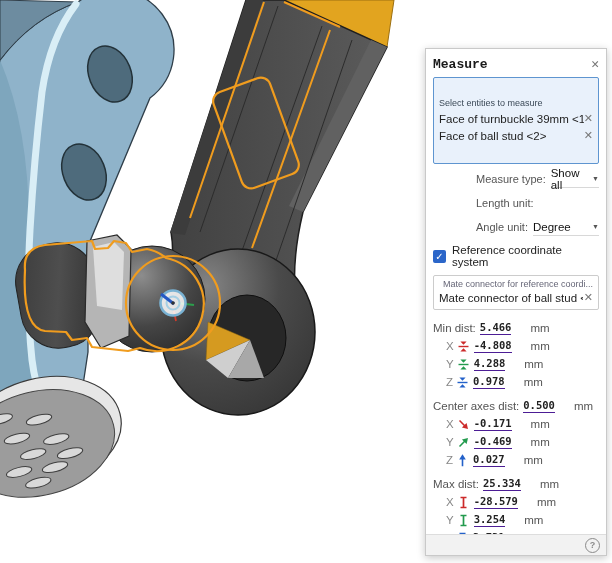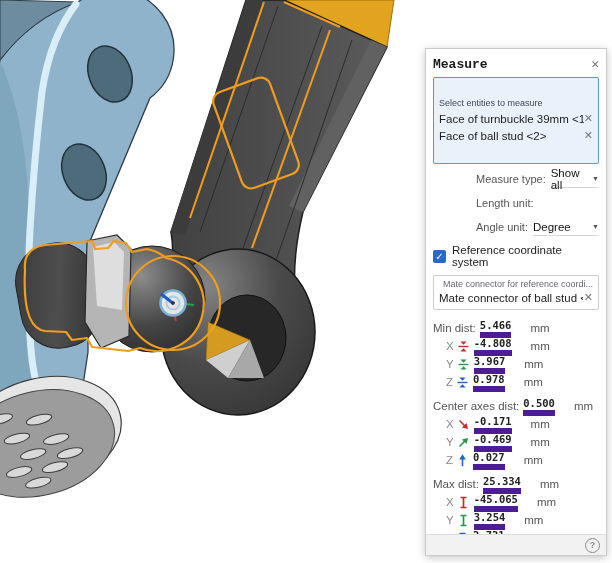--- a/index.html
+++ b/index.html
@@ -29,21 +29,21 @@
   .mc-box{border:1px solid #ccc;border-radius:2px;margin-top:7px;padding:3px 5px;text-align:right;}
   .mc-label{font-size:9px;color:#667;white-space:nowrap;overflow:hidden;}
   .mc-val{font-size:11.5px;color:#222;height:17px;display:flex;align-items:center;}
   .mc-val .txt{white-space:nowrap;overflow:hidden;}
   .meas{margin-top:9px;}
   .m-row{display:flex;align-items:center;height:18px;}
   .m-head{margin-top:6px;}
   .m-sub{padding-left:13px;}
   .m-label{color:#555;margin-right:4px;white-space:nowrap;}
   .m-val{font-family:"DejaVu Sans Mono",monospace;font-weight:bold;font-size:10.5px;color:#222;
-         border-bottom:6px solid #4c1d95;line-height:13px;}
+         border-bottom:1px solid #4c1d95;line-height:13px;}
   .m-unit{color:#555;margin-left:19px;}
   .axis{color:#888;margin-right:3px;}
   .ic{width:13px;height:13px;margin-right:4px;flex:none;}
   .rot-ne{transform:rotate(-90deg);}
   .rot-n{transform:rotate(-135deg);}
   .red{color:#cc2a2a;}.green{color:#229a4d;}.blue{color:#2361c9;}
   .p-footer{position:absolute;left:0;right:0;bottom:0;height:20px;background:#f2f2f2;
             border-top:1px solid #ddd;display:flex;align-items:center;justify-content:flex-end;padding:0 6px;}
   .help{width:13px;height:13px;border:1.3px solid #8a8a8a;border-radius:50%;color:#8a8a8a;
         font-size:9px;line-height:12px;text-align:center;font-weight:bold;cursor:pointer;}
@@ -211,21 +211,21 @@
           </svg>
         <span class="m-val">-4.808</span>
         <span class="m-unit">mm</span>
       </div>
       <div class="m-row m-sub">
         <span class="axis">Y</span>
         <svg class="ic green" viewBox="0 0 13 13">
             <path d="M1.5 6.5 h10" stroke="currentColor" stroke-width="1.4"></path>
             <path d="M3.4 1.6 h6.2 L6.5 4.8 Z M3.4 11.4 h6.2 L6.5 8.2 Z" fill="currentColor"></path>
           </svg>
-        <span class="m-val">3.967</span>
+        <span class="m-val">4.288</span>
         <span class="m-unit">mm</span>
       </div>
       <div class="m-row m-sub">
         <span class="axis">Z</span>
         <svg class="ic blue" viewBox="0 0 13 13">
             <path d="M1.5 6.5 h10" stroke="currentColor" stroke-width="1.4"></path>
             <path d="M3.4 1.6 h6.2 L6.5 4.8 Z M3.4 11.4 h6.2 L6.5 8.2 Z" fill="currentColor"></path>
           </svg>
         <span class="m-val">0.978</span>
         <span class="m-unit">mm</span>
@@ -268,21 +268,21 @@
       <div class="m-row m-head">
         <span class="m-label">Max dist:</span>
         <span class="m-val">25.334</span>
         <span class="m-unit">mm</span>
       </div>
       <div class="m-row m-sub">
         <span class="axis">X</span>
         <svg class="ic red" viewBox="0 0 13 13">
             <path d="M3.5 1.5 h6 M6.5 1.5 v10 M3.5 11.5 h6" stroke="currentColor" stroke-width="1.7" fill="none"></path>
           </svg>
-        <span class="m-val">-45.065</span>
+        <span class="m-val">-28.579</span>
         <span class="m-unit">mm</span>
       </div>
       <div class="m-row m-sub">
         <span class="axis">Y</span>
         <svg class="ic green" viewBox="0 0 13 13">
             <path d="M3.5 1.5 h6 M6.5 1.5 v10 M3.5 11.5 h6" stroke="currentColor" stroke-width="1.7" fill="none"></path>
           </svg>
         <span class="m-val">3.254</span>
         <span class="m-unit">mm</span>
       </div>

